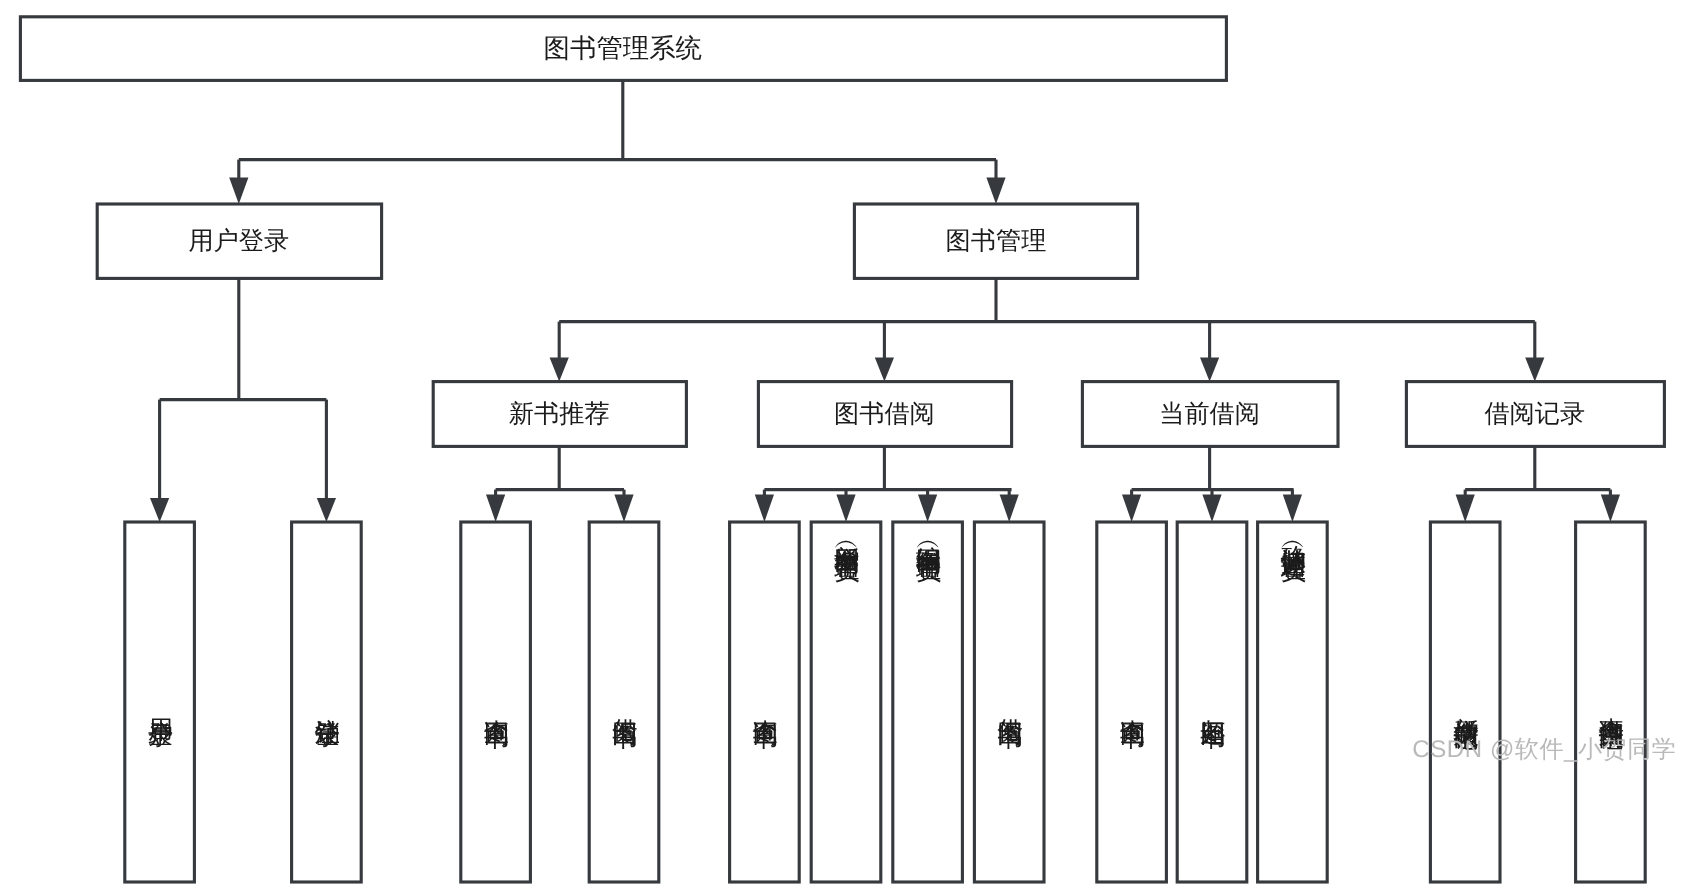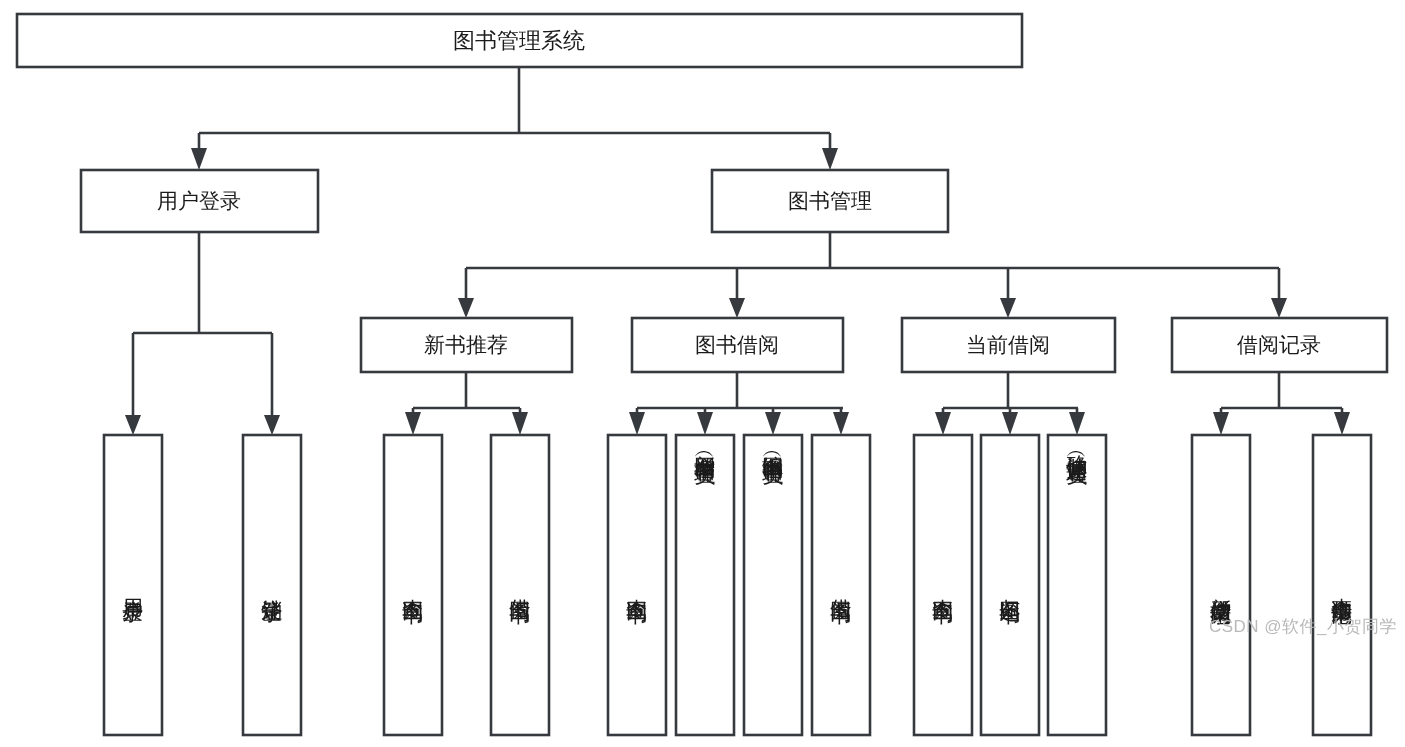--- a/index.html
+++ b/index.html
@@ -72,21 +72,21 @@
     letter-spacing: 1.5px;
     color: #1b1b1b;
     white-space: nowrap;
     text-align: center;
   }
   .watermark {
     position: absolute;
     right: 8px;
     bottom: 3px;
     font-family: "Liberation Sans", "DejaVu Sans", sans-serif;
-    font-size: 17px;
+    font-size: 20px;
     color: #b9b9b9;
     letter-spacing: 0.5px;
     white-space: nowrap;
   }
 </style>
 </head>
 <body>
 
 <div id="diagram-root">
 

